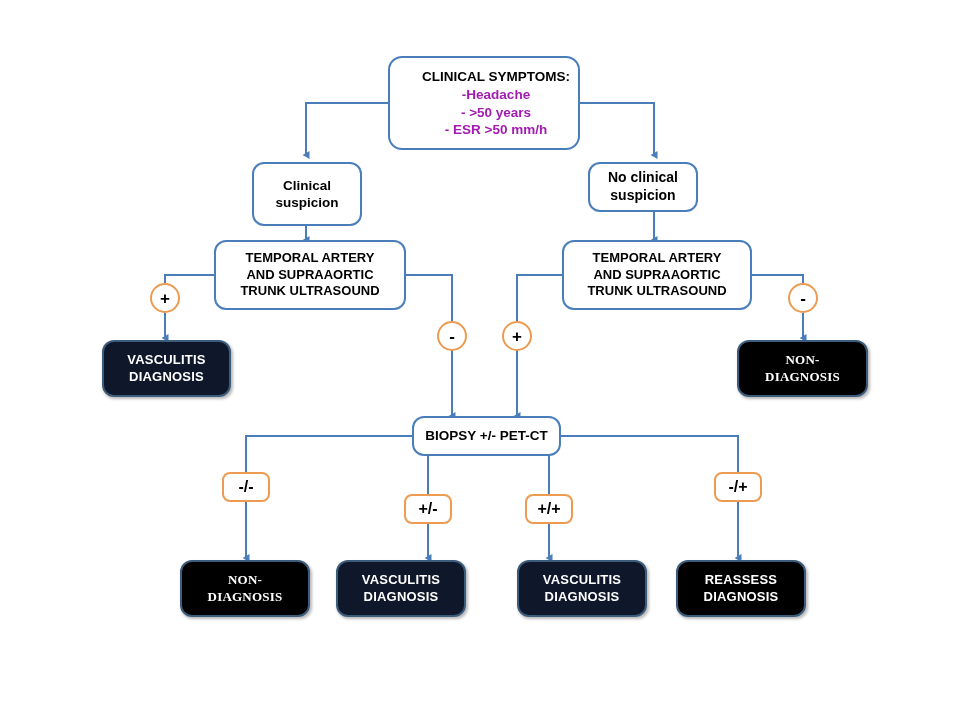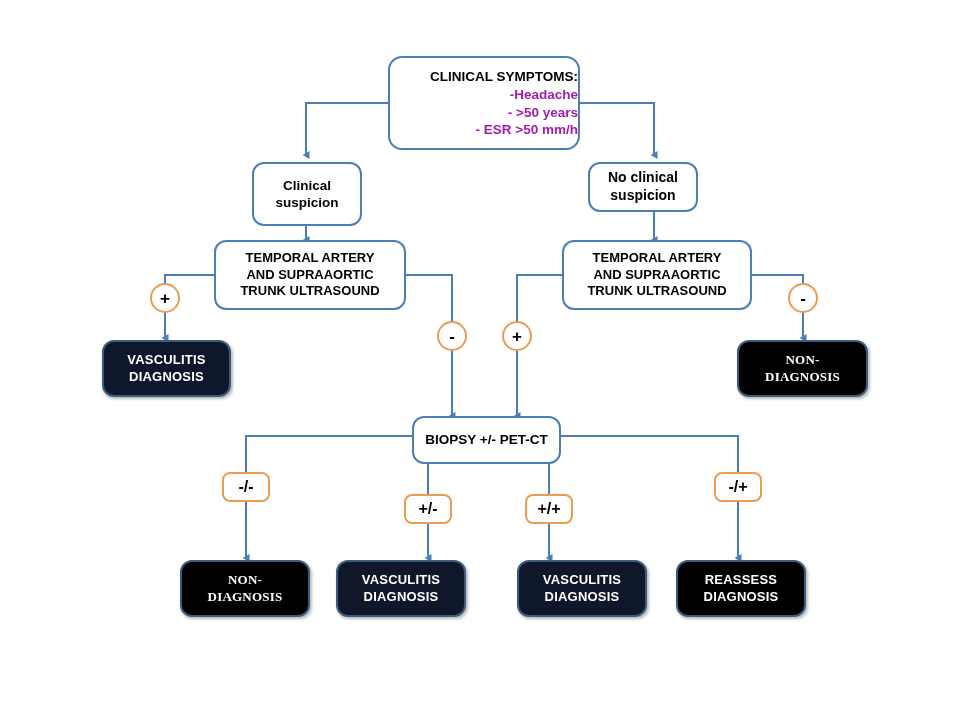--- a/index.html
+++ b/index.html
@@ -87,21 +87,21 @@
     justify-content: center;
     font-weight: bold;
     font-size: 16px;
     color: #000000;
     line-height: 1;
     padding: 0 8px;
   }
 
   .symptoms-body {
     display: block;
-    text-align: right;
+    text-align: center;
     width: 100%;
     padding-left: 24px;
     box-sizing: border-box;
     font-size: 13.5px;
   }
   .symptoms-title {
     font-weight: bold;
     font-size: 13.5px;
     color: #000;
     display: block;
@@ -185,21 +185,21 @@
   </div>
 
   <div class="node box-white" style="left:562px; top:240px; width:190px; height:70px; font-size:13px;">
     <span>
       <span>TEMPORAL ARTERY</span><br>
       <span>AND SUPRAAORTIC</span><br>
       <span>TRUNK ULTRASOUND</span>
     </span>
   </div>
 
-  <div class="node box-white" style="left:412px; top:416px; width:149px; height:48px; font-size:13.5px;">
+  <div class="node box-white" style="left:412px; top:416px; width:149px; height:40px; font-size:13.5px;">
     <span>BIOPSY +/- PET-CT</span>
   </div>
 
   <div class="node box-fill fill-blue" style="left:102px; top:340px; width:129px; height:57px; font-size:13px;">
     <span>
       <span>VASCULITIS</span><br>
       <span>DIAGNOSIS</span>
     </span>
   </div>
 

